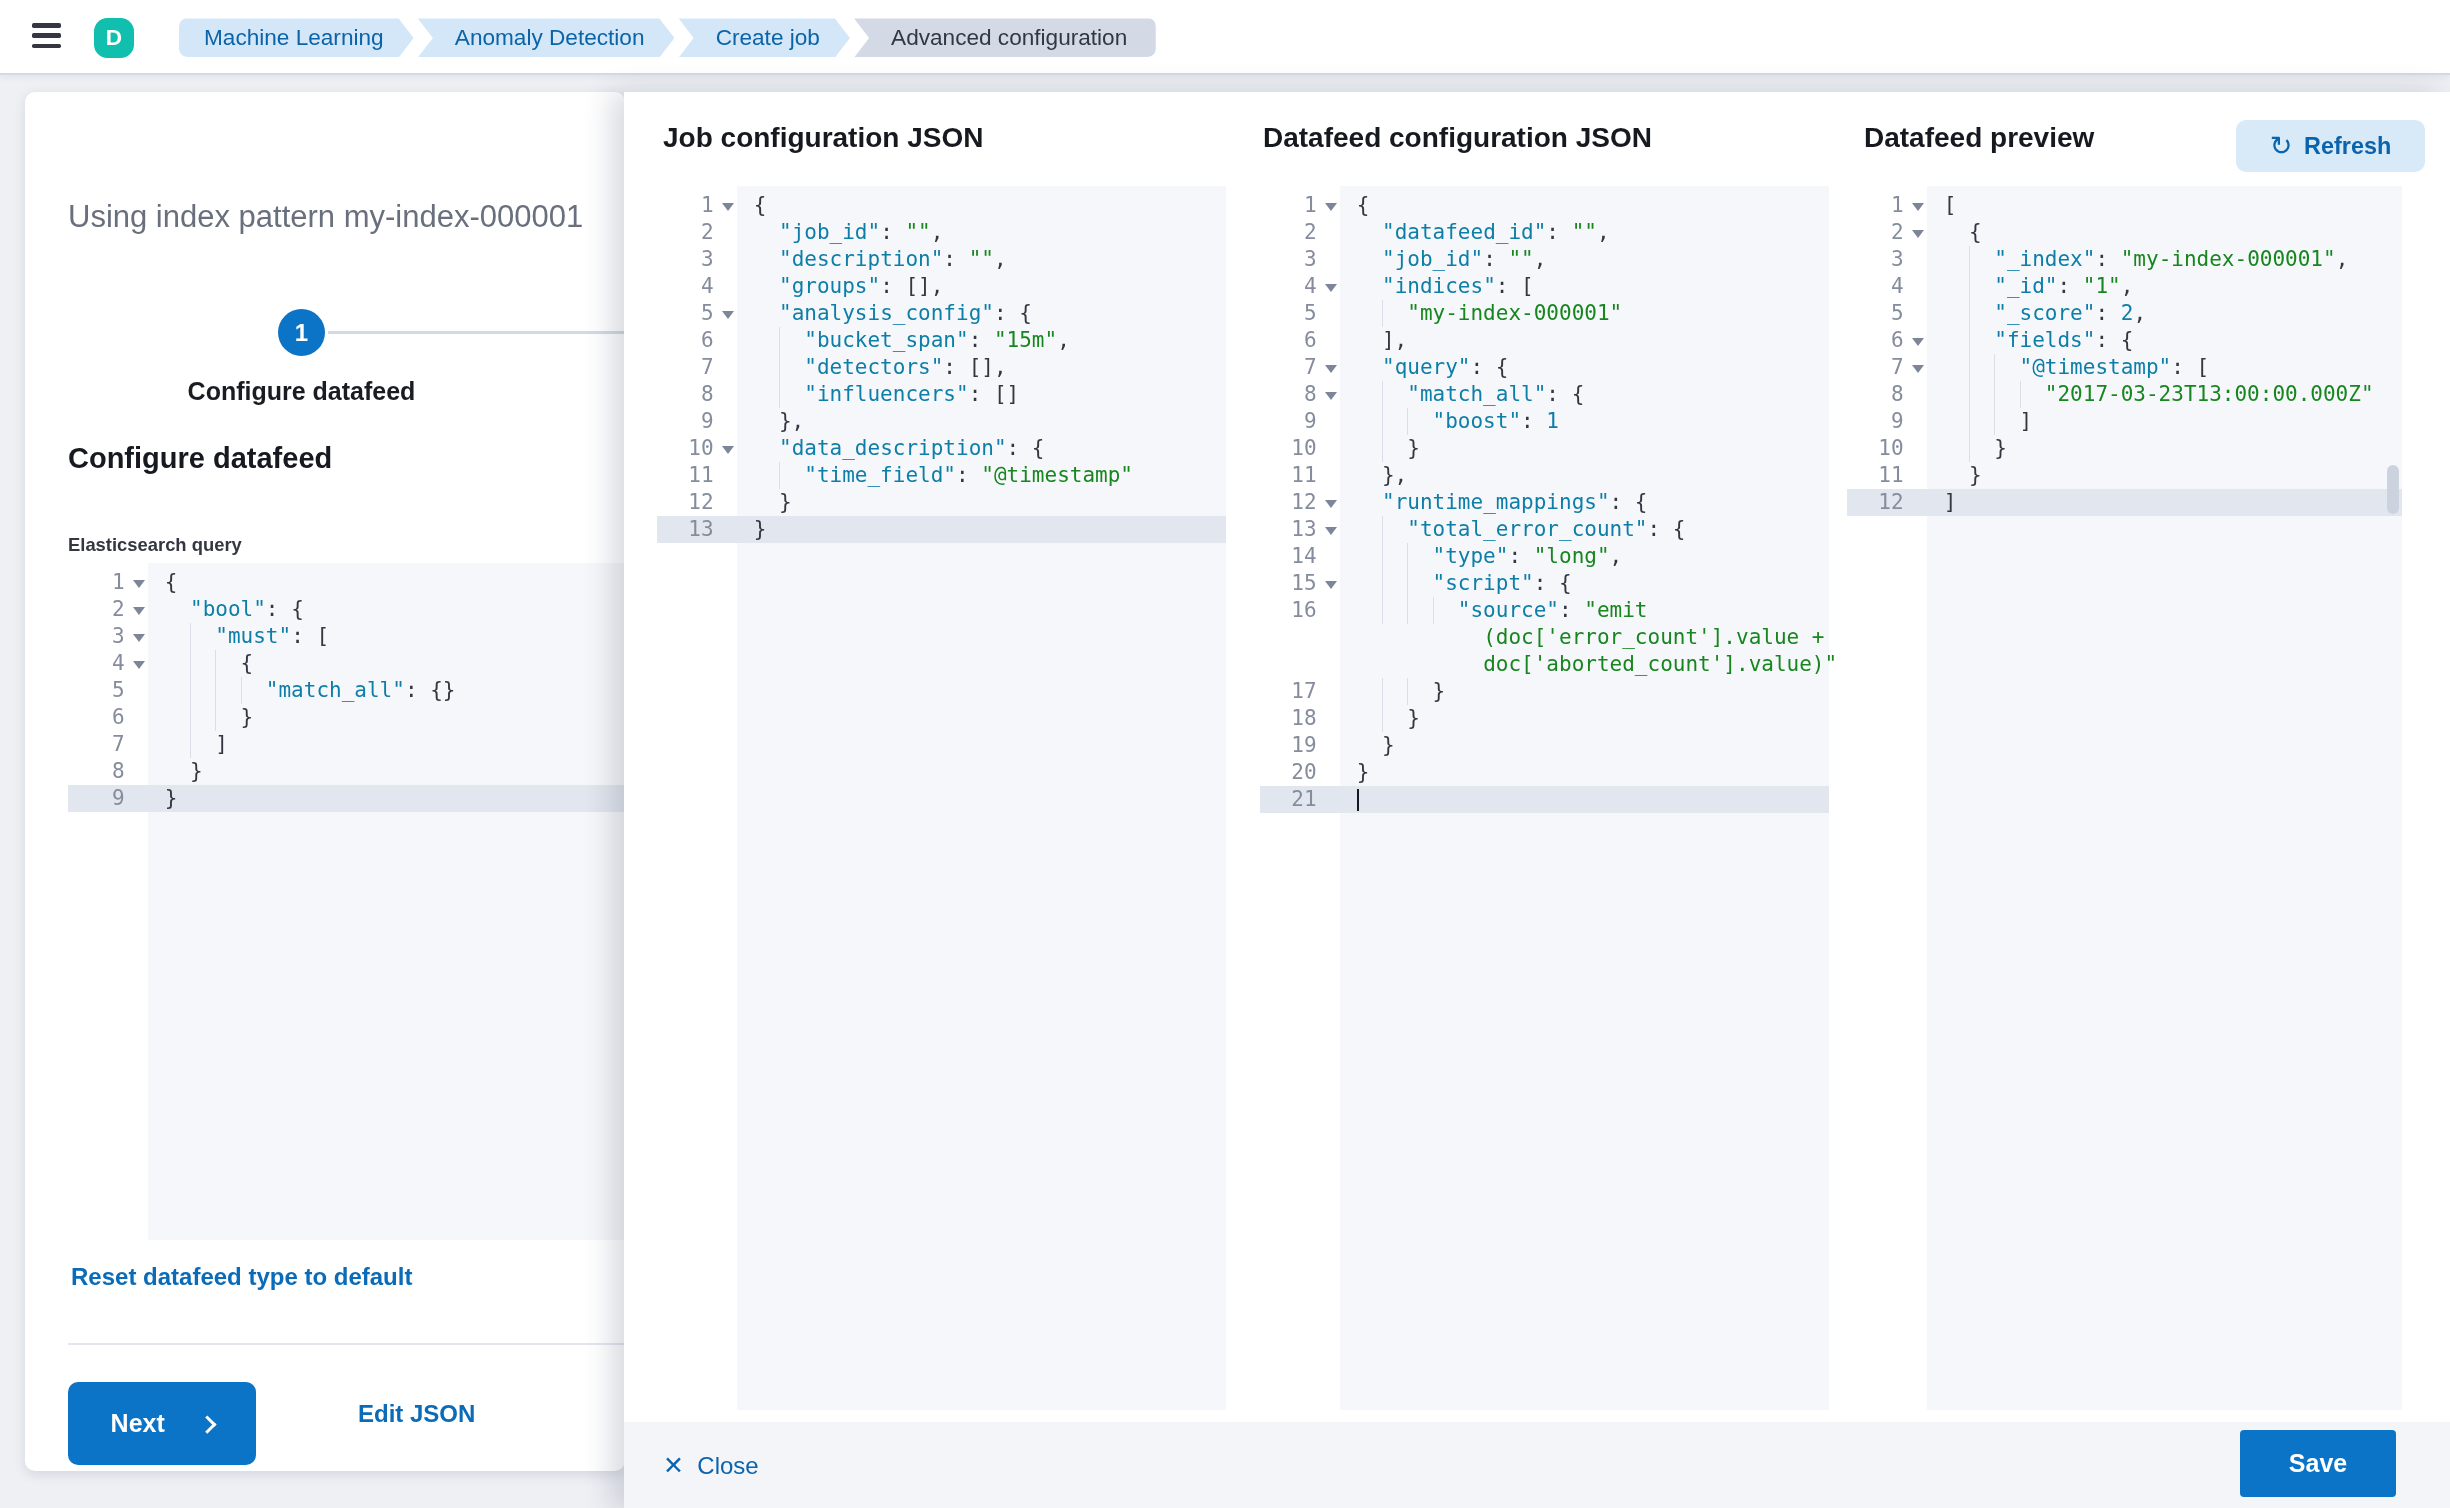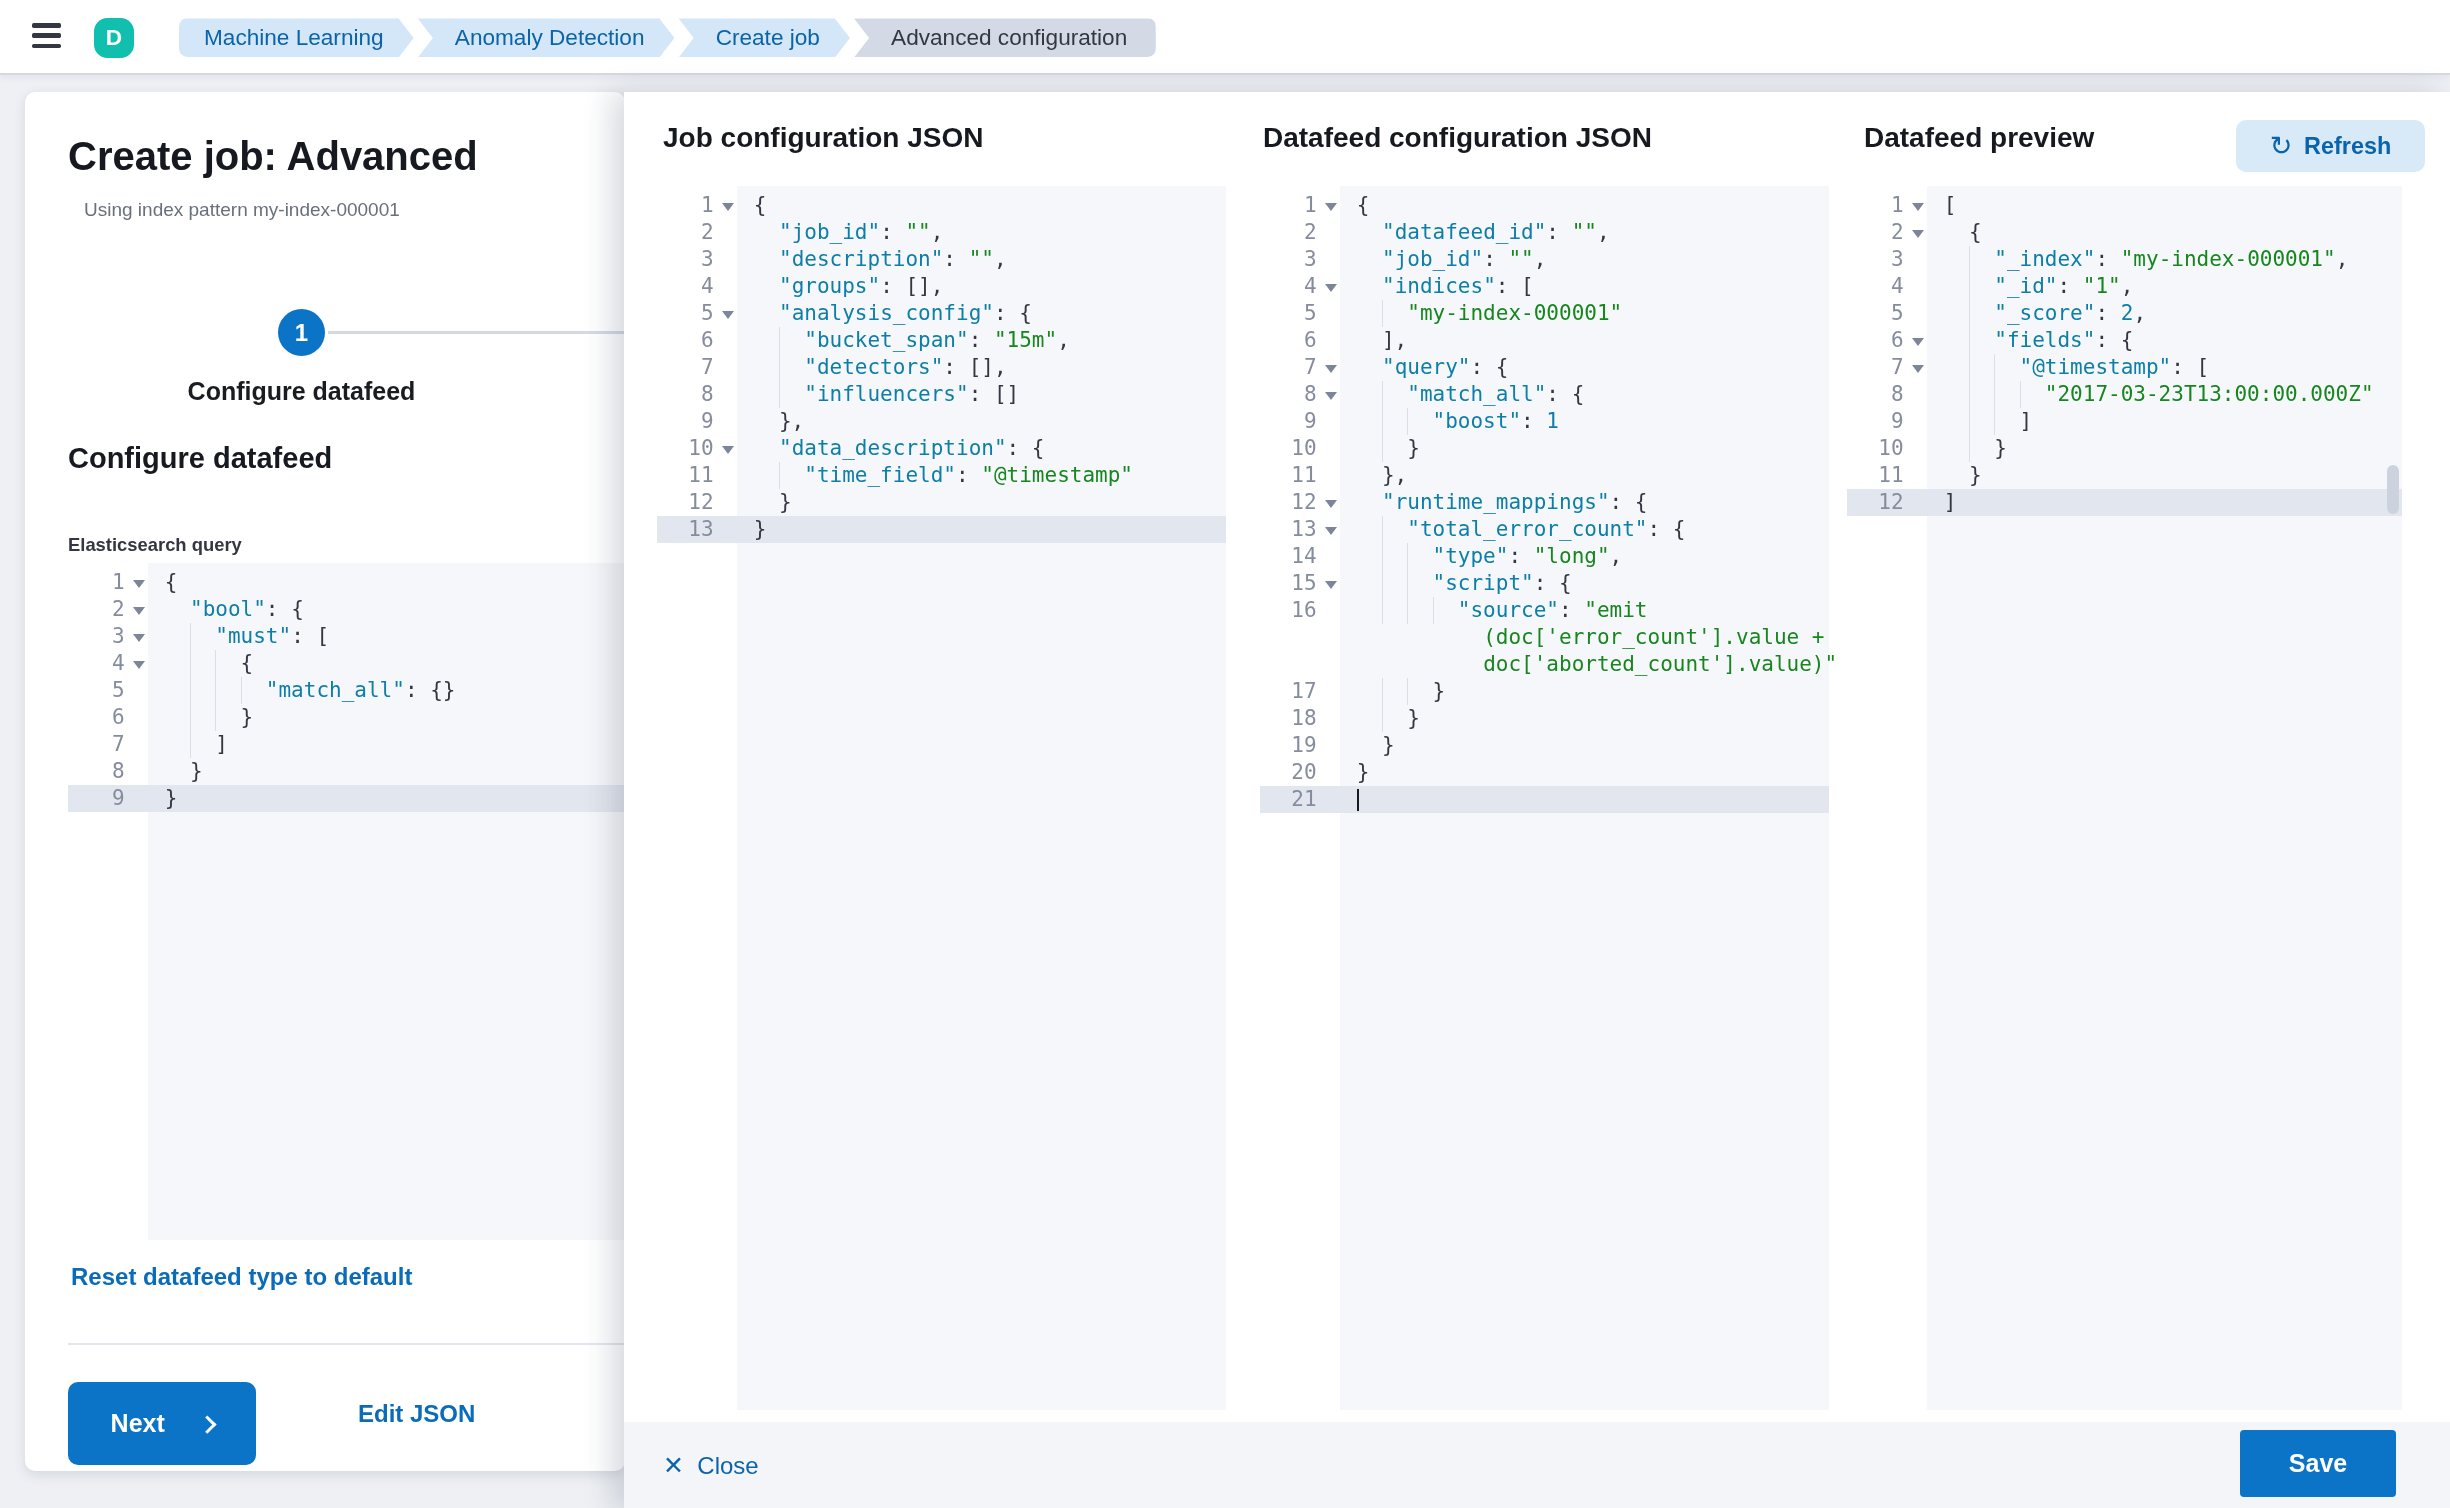--- a/index.html
+++ b/index.html
@@ -21,21 +21,21 @@
            clip-path:polygon(0 0, calc(100% - 15px) 0, 100% 50%, calc(100% - 15px) 100%, 0 100%, 15px 50%); }
   .crumb.first { padding-left:25px; border-radius:8.4px 0 0 8.4px;
            clip-path:polygon(0 0, calc(100% - 15px) 0, 100% 50%, calc(100% - 15px) 100%, 0 100%); }
   .crumb.last { background:#d3dae6; color:#343741; padding-right:28.5px; border-radius:0 8.4px 8.4px 0;
            clip-path:polygon(0 0, 100% 0, 100% 100%, 0 100%, 15px 50%); cursor:default; }
 
   
   .card { position:absolute; left:25px; top:92px; width:600px; height:1379px; background:#fff;
           border-radius:10px; box-shadow:0 3.3px 11.7px rgba(60,70,100,.14); overflow:hidden; }
   .card h1 { position:absolute; left:43px; top:42px; font-size:40px; font-weight:800; color:#16191f; }
-  .card .sub { position:absolute; left:43px; top:107px; font-size:19px; color:#69707d;margin-left:16px; }
+  .card .sub { position:absolute; left:43px; top:107px; font-size:31px; color:#69707d; }
   .stepline { position:absolute; left:303px; top:239px; right:0; height:2.5px; background:#d3dae6; }
   .stepdot { position:absolute; left:253px; top:217px; width:47px; height:47px; border-radius:50%;
              background:#0b74c6; color:#fff; font-size:24px; font-weight:700;
              display:flex; align-items:center; justify-content:center; cursor:pointer; }
   .steplabel { position:absolute; left:151px; top:285px; width:251px; text-align:center;
                font-size:25px; font-weight:700; color:#1a1c21; }
   .card h2 { position:absolute; left:43px; top:350px; font-size:29px; font-weight:800; color:#16191f; }
   .qlabel { position:absolute; left:43px; top:442px; font-size:18.4px; font-weight:700; color:#343741; }
   .reset-link { position:absolute; left:46px; top:1171px; font-size:24px; font-weight:700; color:#0a6cb8; cursor:pointer; }
   .divider { position:absolute; left:43px; top:1251px; right:0; height:1.7px; background:#e3e6ee; }
@@ -104,21 +104,20 @@
     <div class="avatar">D</div>
     <div class="crumbs">
       <div class="crumb first">Machine Learning</div>
       <div class="crumb">Anomaly Detection</div>
       <div class="crumb">Create job</div>
       <div class="crumb last">Advanced configuration</div>
     </div>
   </div>
 
   <div class="card">
-    <h1>Create job: Advanced</h1>
     <div class="sub">Using index pattern my-index-000001</div>
     <div class="stepline"></div>
     <div class="stepdot">1</div>
     <div class="steplabel">Configure datafeed</div>
     <h2>Configure datafeed</h2>
     <div class="qlabel">Elasticsearch query</div>
     <div class="editor ed-es">
         <div class="eline">
           <div class="gut">1<span class="fold"></span></div>
           <div class="codwrap">

